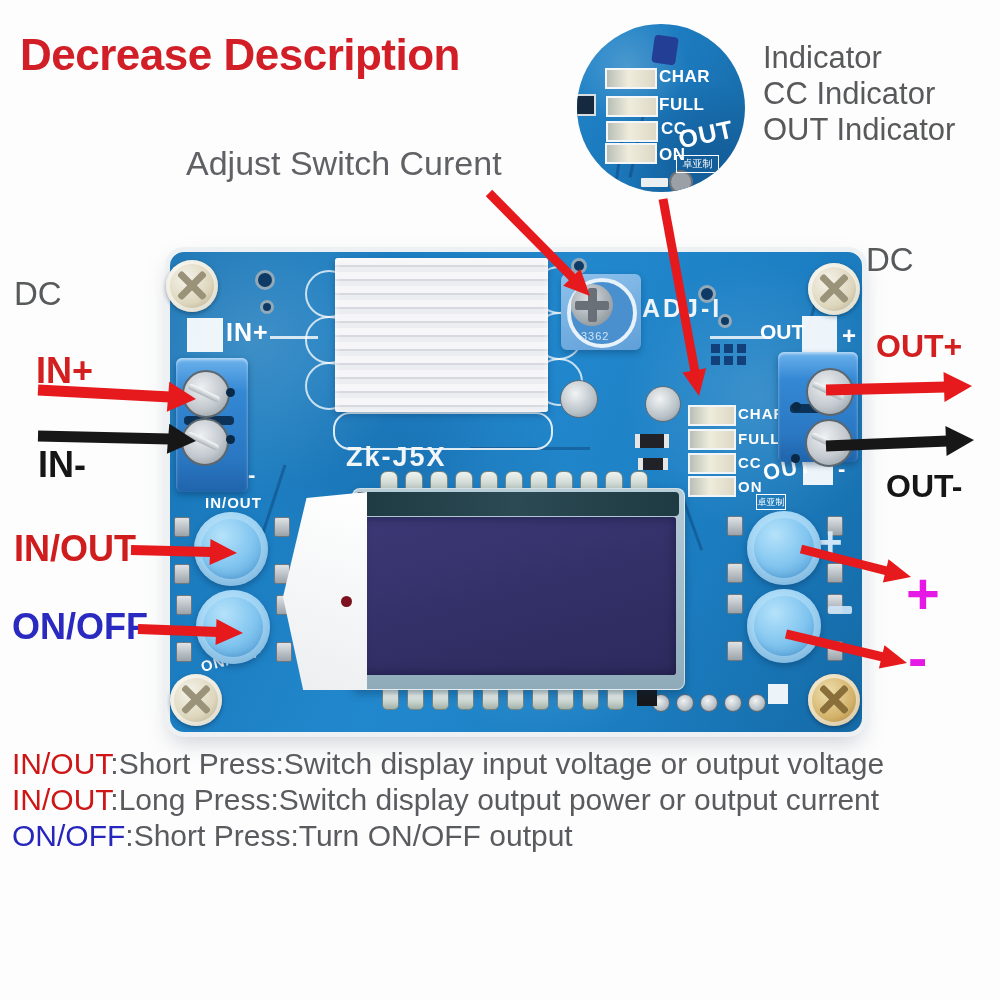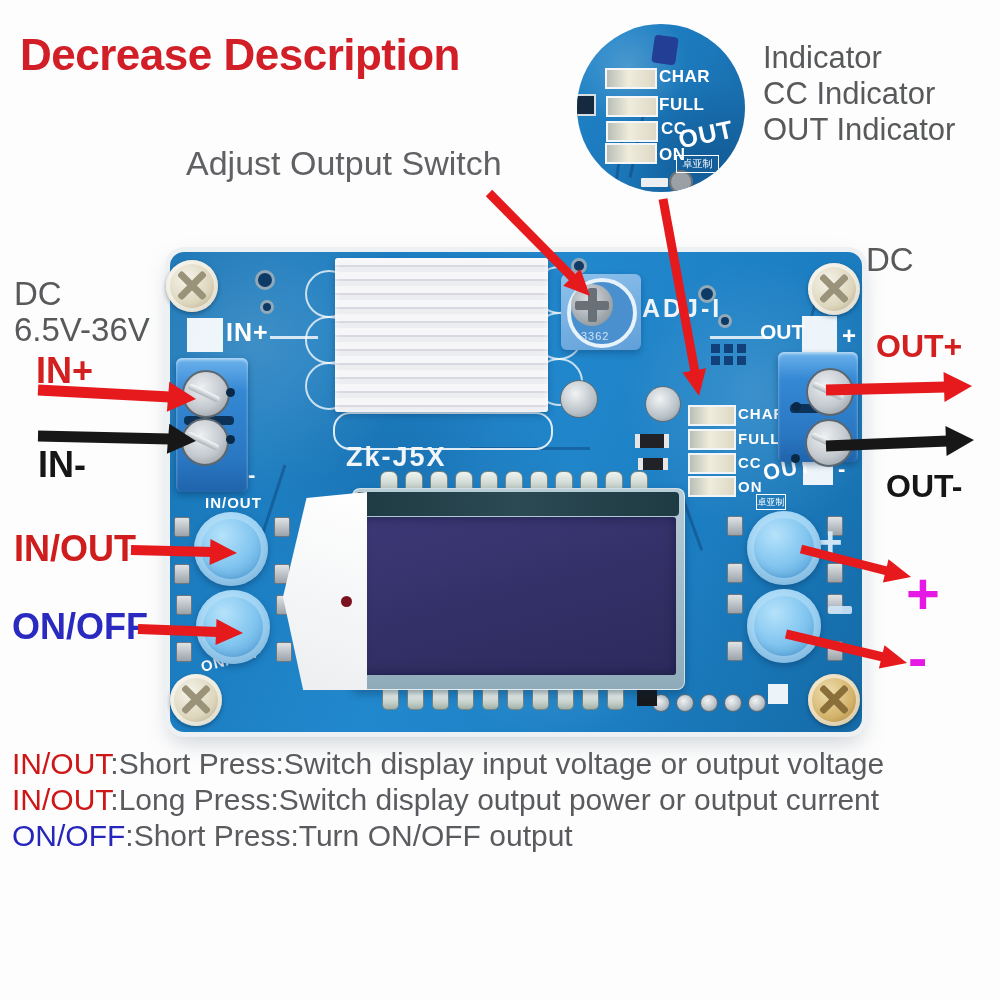--- a/index.html
+++ b/index.html
@@ -121,21 +121,21 @@
   .reddot{position:absolute;left:58px;top:104px;width:11px;height:11px;border-radius:50%;background:#7c1220;}
   .blk{position:absolute;background:#17181c;z-index:3;}
   .arrows{position:absolute;left:0;top:0;z-index:50;pointer-events:none;}
 </style>
 </head>
 <body>
 
 <div class="stage">
 
   <div class="abs title">Decrease Description</div>
-  <div class="abs adjust">Adjust Output Switch</div>
+  <div class="abs adjust">Adjust Switch Curent</div>
 
   <div class="abs indicators">
     <div>Indicator</div>
     <div>CC Indicator</div>
     <div>OUT Indicator</div>
   </div>
 
   <div class="abs inset">
     <div class="abs" style="left:76px;top:12px;width:24px;height:28px;background:#223f95;border-radius:4px;transform:rotate(8deg);"></div>
     <div class="trace" style="left:58px;top:92px;width:3px;height:62px;transform:rotate(12deg);"></div>
@@ -150,21 +150,20 @@
     <div class="ledlbl" style="left:82px;top:121px;">ON</div>
     <div class="out-big">OUT</div>
     <div class="markbox" style="left:99px;top:131px;width:41px;height:16px;font-size:10px;">卓亚制</div>
     <div class="abs" style="left:92px;top:146px;width:20px;height:20px;border-radius:50%;background:#9aa0a6;border:2px solid #6c7278;"></div>
     <div class="abs" style="left:64px;top:154px;width:27px;height:9px;background:#eceff1;border-radius:1px;"></div>
     <div class="abs" style="left:-2px;top:70px;width:17px;height:18px;background:#15293f;border:2px solid #d8dde2;"></div>
   </div>
 
   <div class="abs dc-left">
     <div>DC</div>
-    <div>6.5V-36V</div>
   </div>
   <div class="abs dc-right">
     <div>DC</div>
   </div>
   <div class="abs in-plus">IN+</div>
   <div class="abs in-minus">IN-</div>
   <div class="abs out-plus">OUT+</div>
   <div class="abs out-minus">OUT-</div>
   <div class="abs inout-lbl">IN/OUT</div>
   <div class="abs onoff-lbl">ON/OFF</div>

